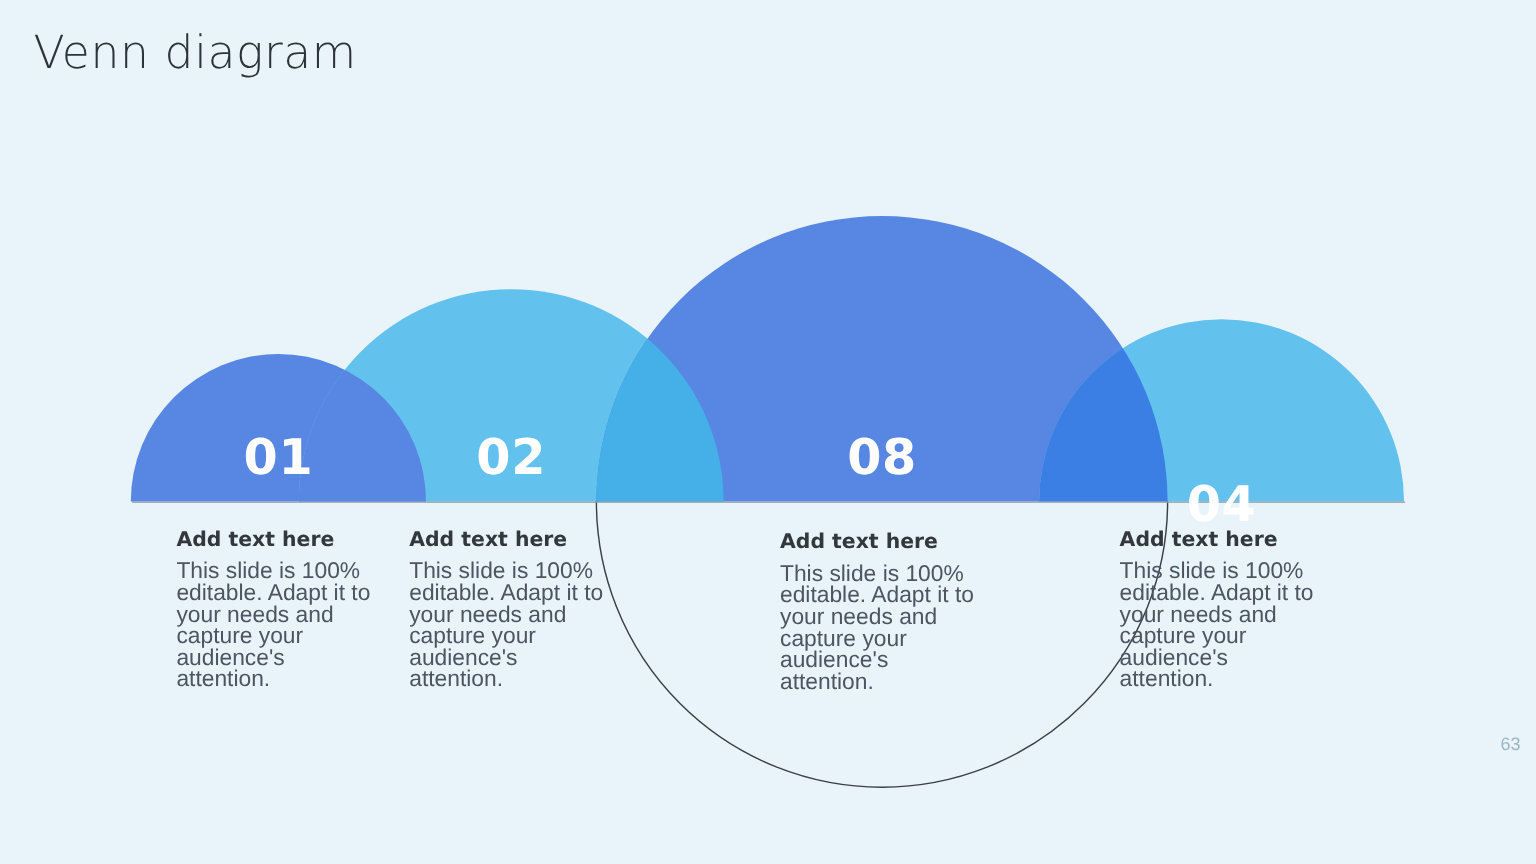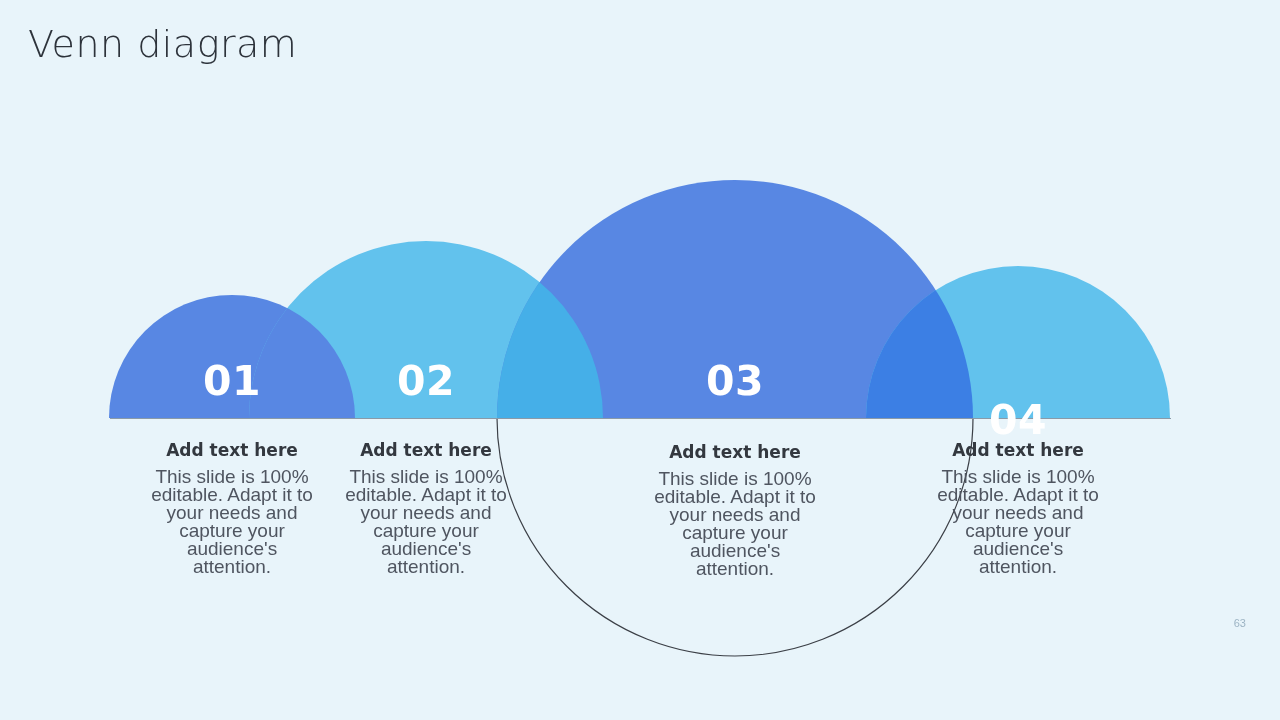--- a/index.html
+++ b/index.html
@@ -47,42 +47,42 @@
     font-weight: bold;
     letter-spacing: 0.5px;
     transform: translate(-50%, -50%);
     font-family: "DejaVu Sans", sans-serif;
     white-space: nowrap;
     pointer-events: none;
   }
   .text-block {
     position: absolute;
     transform: translateX(-50%);
-    text-align: center;
+    text-align: left;
   }
   .block-heading {
     font-size: 17px;
     font-weight: bold;
     color: #33383f;
     font-family: "DejaVu Sans", sans-serif;
     margin: 0 0 8px 0;
     white-space: nowrap;
   }
   .block-body {
     font-size: 19px;
     line-height: 18px;
     color: #4f5560;
     font-family: "Liberation Sans", sans-serif;
     margin: 0;
   }
   #page-number {
     position: absolute;
-    right: 34px;
+    right: 13px;
     bottom: 12px;
-    font-size: 11px;
+    font-size: 15px;
     color: #9db4c4;
     font-family: "Liberation Sans", sans-serif;
   }
 </style>
 </head>
 <body>
 
 <div id="slide">
 
   <div id="slide-title">Venn diagram</div>
@@ -118,21 +118,21 @@
 
     <g clip-path="url(#below-baseline)">
       <circle cx="735" cy="418" r="238" fill="none" stroke="#3b3f46" stroke-width="1.2"></circle>
     </g>
 
     <line x1="110" y1="418.5" x2="1171" y2="418.5" stroke="#8a9aa8" stroke-width="1"></line>
   </svg>
 
   <div class="num-label" style="left:232px; top:381px;">01</div>
   <div class="num-label" style="left:426px; top:381px;text-align:right;">02</div>
-  <div class="num-label" style="left:735px; top:381px;">03</div>
+  <div class="num-label" style="left:735px; top:381px;">08</div>
   <div class="num-label" style="left:1018px; top:381px;margin-top:39px;">04</div>
 
   <div class="text-block" style="left:232px; top:440px; width:170px;">
     <p class="block-heading">Add text here</p>
     <p class="block-body">This slide is 100% editable. Adapt it to your needs and capture your audience's attention.</p>
   </div>
 
   <div class="text-block" style="left:426px; top:440px; width:170px;">
     <p class="block-heading">Add text here</p>
     <p class="block-body">This slide is 100% editable. Adapt it to your needs and capture your audience's attention.</p>

